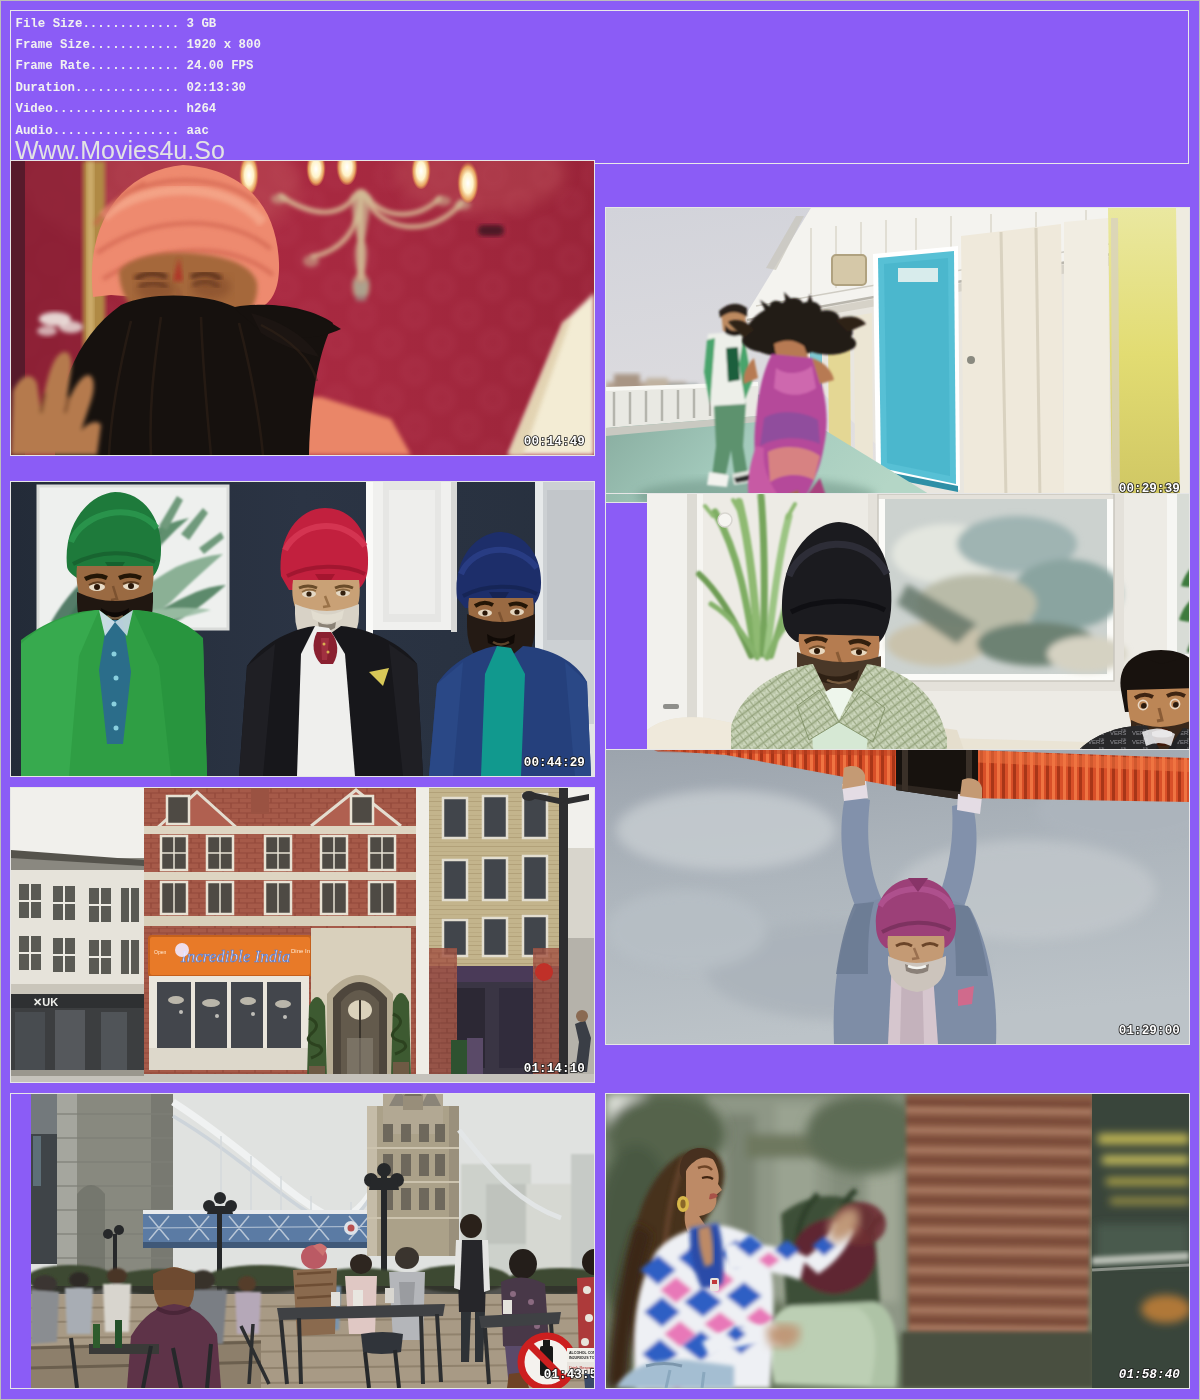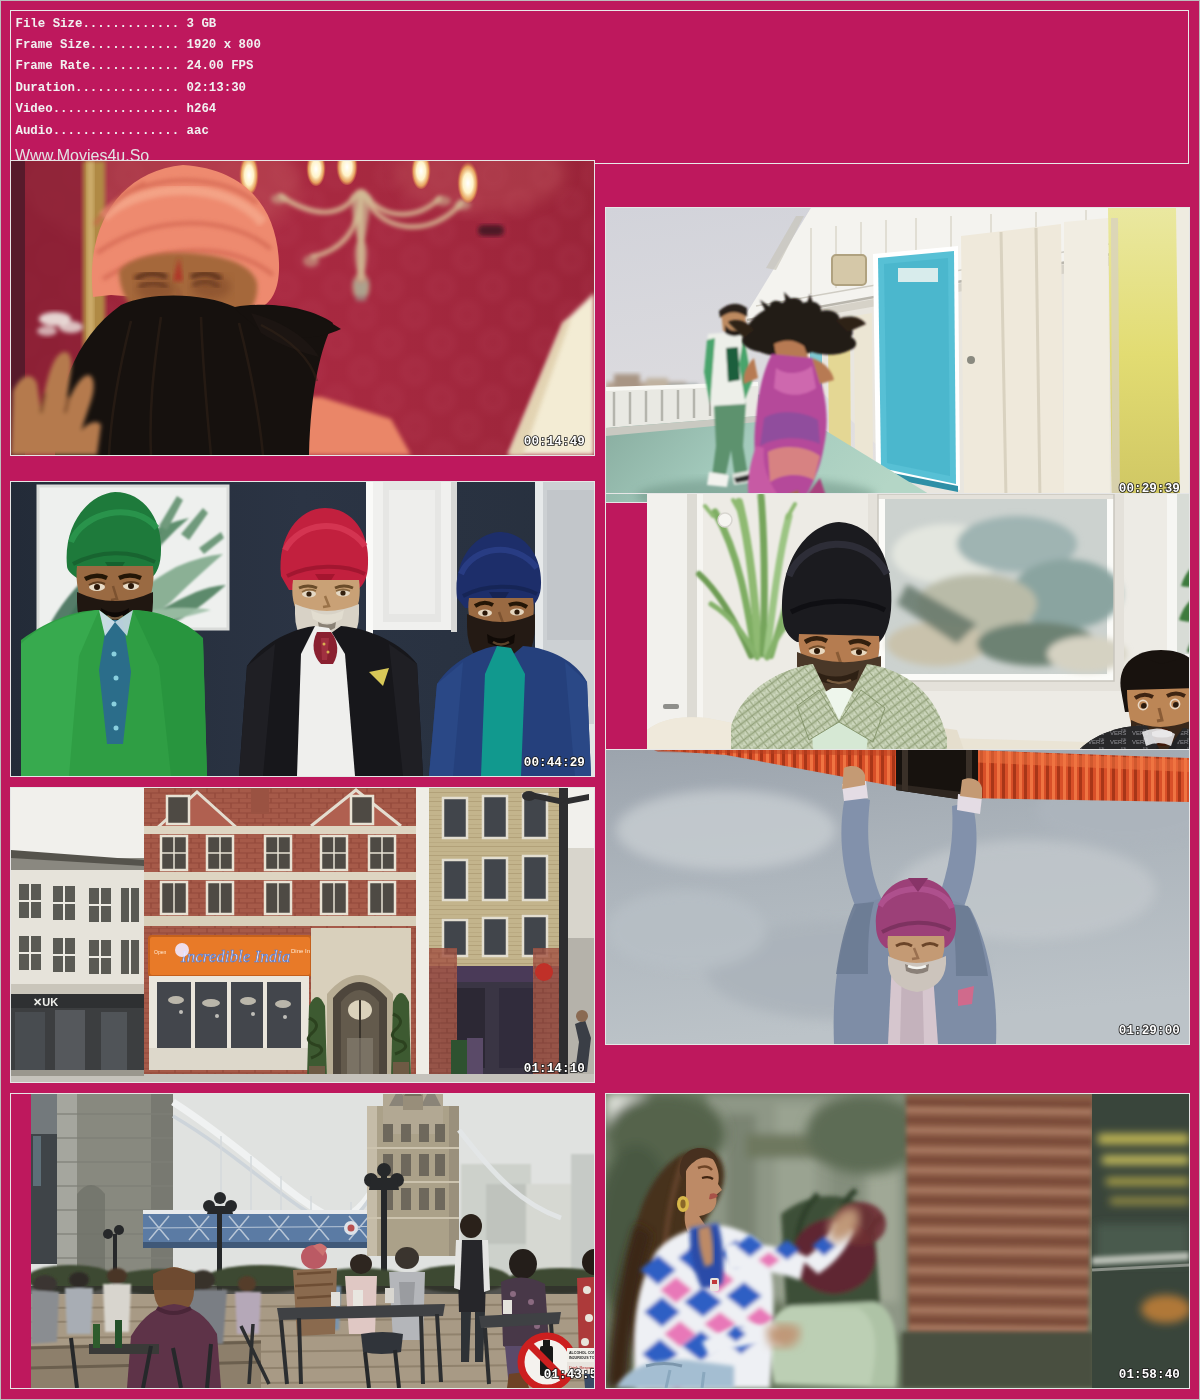--- a/index.html
+++ b/index.html
@@ -1,19 +1,19 @@
 <!DOCTYPE html>
 <html><head>
 <meta charset="utf-8">
 <style>
   html,body{margin:0;padding:0;background:#2c2c2c;}
-  #page{position:relative;width:1200px;height:1400px;background:#be185d;border:1px solid #bdbdbd;box-sizing:border-box;overflow:hidden;}
+  #page{position:relative;width:1200px;height:1400px;background:#8b5cf6;border:1px solid #bdbdbd;box-sizing:border-box;overflow:hidden;}
   #infobox{position:absolute;left:9px;top:9px;width:1179px;height:154px;border:1px solid #e9e9e9;box-sizing:border-box;}
   .mono{position:absolute;left:4.5px;top:2.6px;font-family:"Liberation Mono",monospace;font-weight:bold;font-size:12.4px;line-height:21.4px;color:#f1f1f1;white-space:pre;letter-spacing:0;}
-  .site{position:absolute;left:4px;bottom:-2px;font-family:"Liberation Sans",sans-serif;font-size:16px;color:#e3e3e3;}
+  .site{position:absolute;left:4px;bottom:-2px;font-family:"Liberation Sans",sans-serif;font-size:25px;color:#e3e3e3;}
   .shot{position:absolute;width:585px;height:296px;border:1px solid #e6e6e6;box-sizing:border-box;overflow:hidden;}
   .shot svg{display:block;width:583px;height:294px;}
   .ts{font-family:"Liberation Mono",monospace;font-weight:bold;font-size:12.6px;fill:#ffffff;stroke:#1a1a1a;stroke-width:1.7px;paint-order:stroke;letter-spacing:0.1px;}
 </style>
 </head>
 <body>
 <div id="page">
   <div id="infobox">
     <div class="mono">File Size............. 3 GB
 Frame Size............ 1920 x 800
@@ -850,21 +850,21 @@
       <rect x="536" y="254" width="47" height="14" fill="#f2f0ea"></rect>
       <text x="538" y="260" font-family="Liberation Sans" font-size="3.6" font-weight="bold" fill="#222">ALCOHOL CONSUMPTION IS</text>
       <text x="538" y="265" font-family="Liberation Sans" font-size="3.6" font-weight="bold" fill="#222">INJURIOUS TO HEALTH</text>
       <rect x="536" y="268" width="47" height="12" fill="#e8e4de"></rect>
       <text x="538" y="275" font-family="Liberation Sans" font-size="4" fill="#b02020">Drink Responsibly</text>
     </g>
     <text class="ts" x="574" y="284" text-anchor="end">01:43:50</text>
   </g>
       </svg>
   </div>
-  <div class="shot" style="left:604px;top:1092px;">
+  <div class="shot" style="left:604px;top:1092px;font-style:italic;">
   <svg id="s8" viewBox="0 0 583 294" preserveAspectRatio="none">
     <defs>
       <filter id="s8b2">
             <feGaussianBlur stdDeviation="2"></feGaussianBlur>
           </filter>
       <filter id="s8b4">
             <feGaussianBlur stdDeviation="4"></feGaussianBlur>
           </filter>
       <filter id="s8b6">
             <feGaussianBlur stdDeviation="6"></feGaussianBlur>

